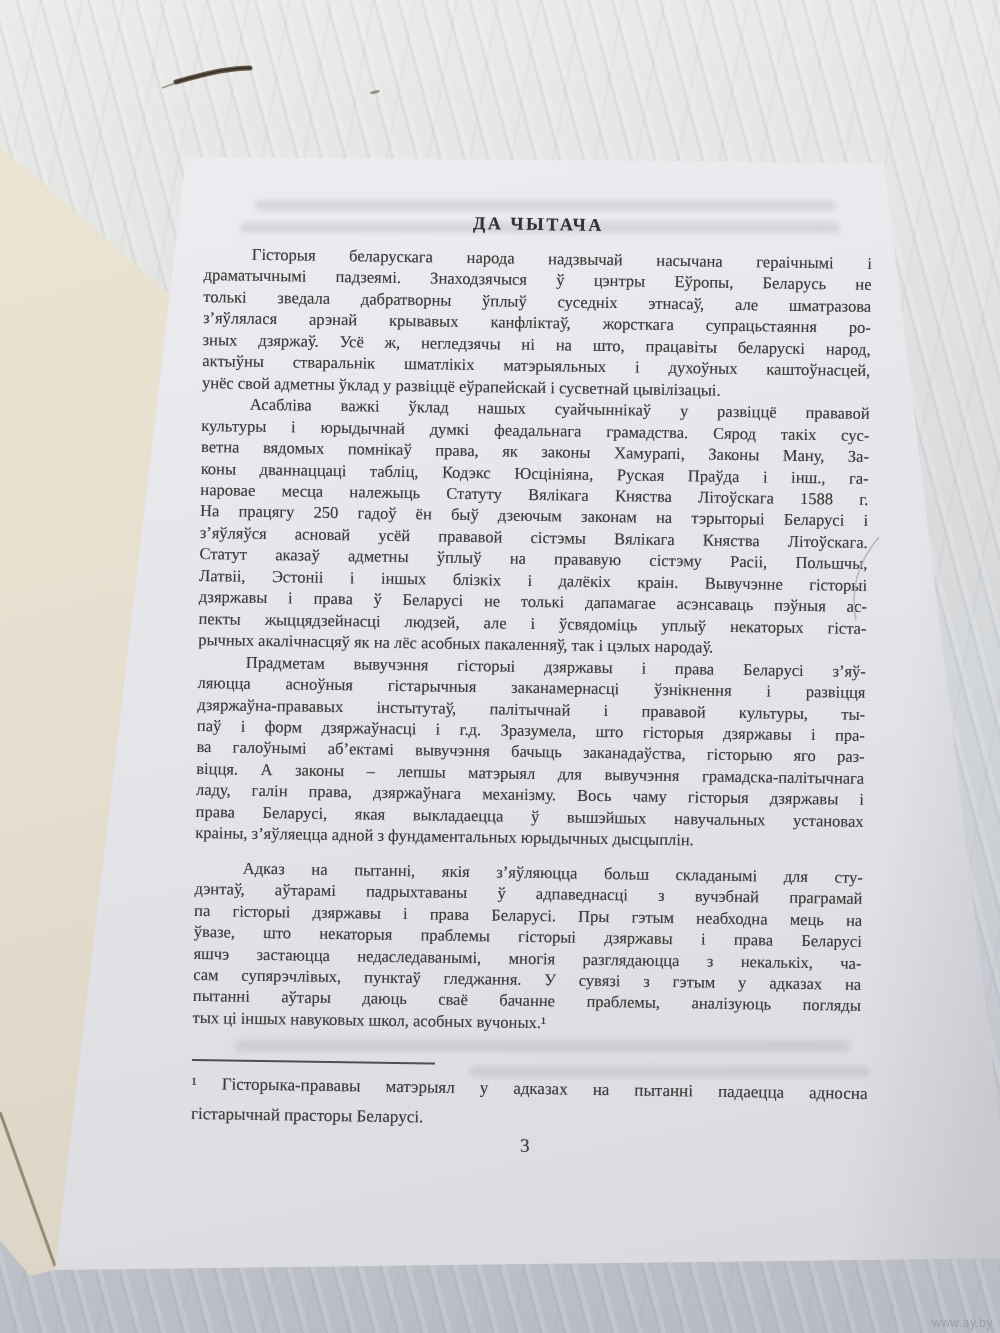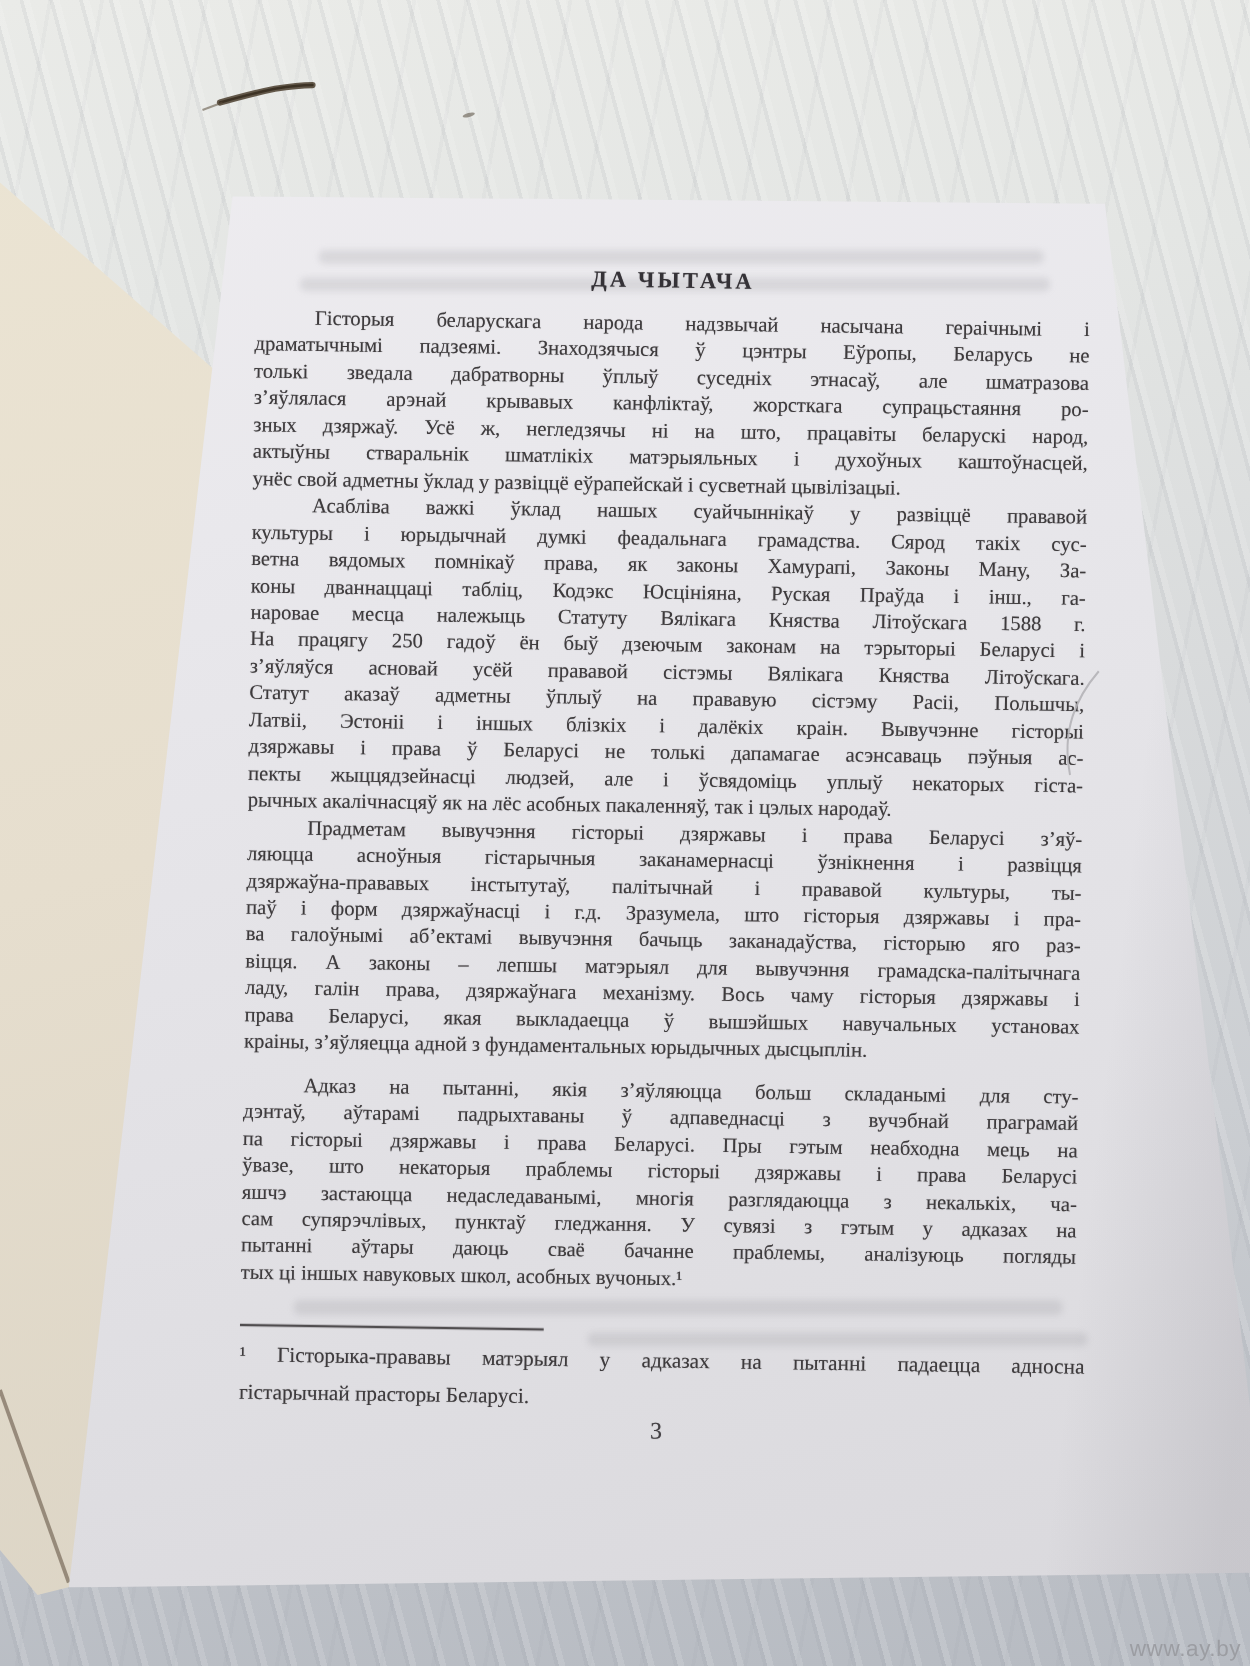--- a/index.html
+++ b/index.html
@@ -46,21 +46,21 @@
   .line.last{text-align-last:left;}
   .line.first{text-indent:48px;}
   .para:nth-child(4){margin-top:13px;}
   .fn-rule{position:absolute;left:204px;top:1059px;width:243px;height:0;
     border-top:2px solid #504d4f;filter:blur(.3px);}
   .footnote{position:absolute;left:204px;top:1069px;width:676px;font-size:17px;}
   .fn-line{line-height:29.5px;text-align:justify;text-align-last:justify;}
   .fn-line.last{text-align-last:left;}
   .page-num{position:absolute;left:204px;top:1130px;width:668px;text-align:center;font-size:19px;color:#434044;}
   .watermark{position:absolute;right:7px;bottom:3px;font-family:"Liberation Sans",sans-serif;
-    font-size:18px;color:var(--watermark-gray,#97989d);letter-spacing:.5px;opacity:.85;}
+    font-size:12px;color:var(--watermark-gray,#97989d);letter-spacing:.5px;opacity:.85;}
   .overlay-svg{position:absolute;inset:0;pointer-events:none;}
 </style>
 </head>
 <body>
 
 <div class="scene">
 
   <div class="table-streaks"></div>
 
   <svg class="overlay-svg" width="1000" height="1333">

